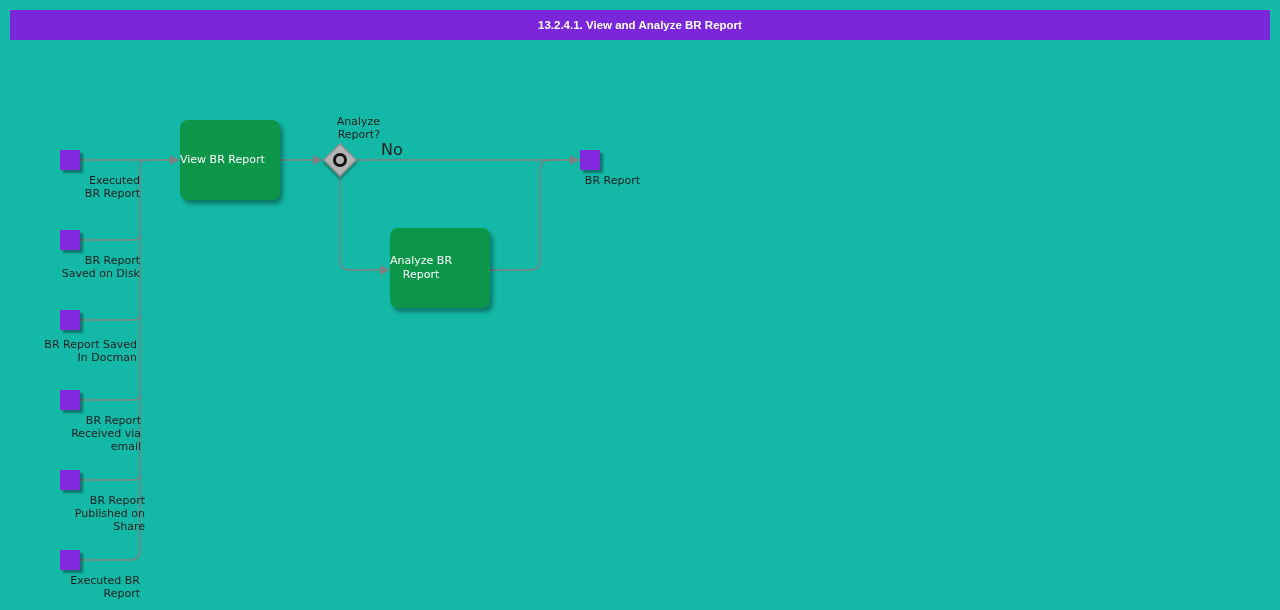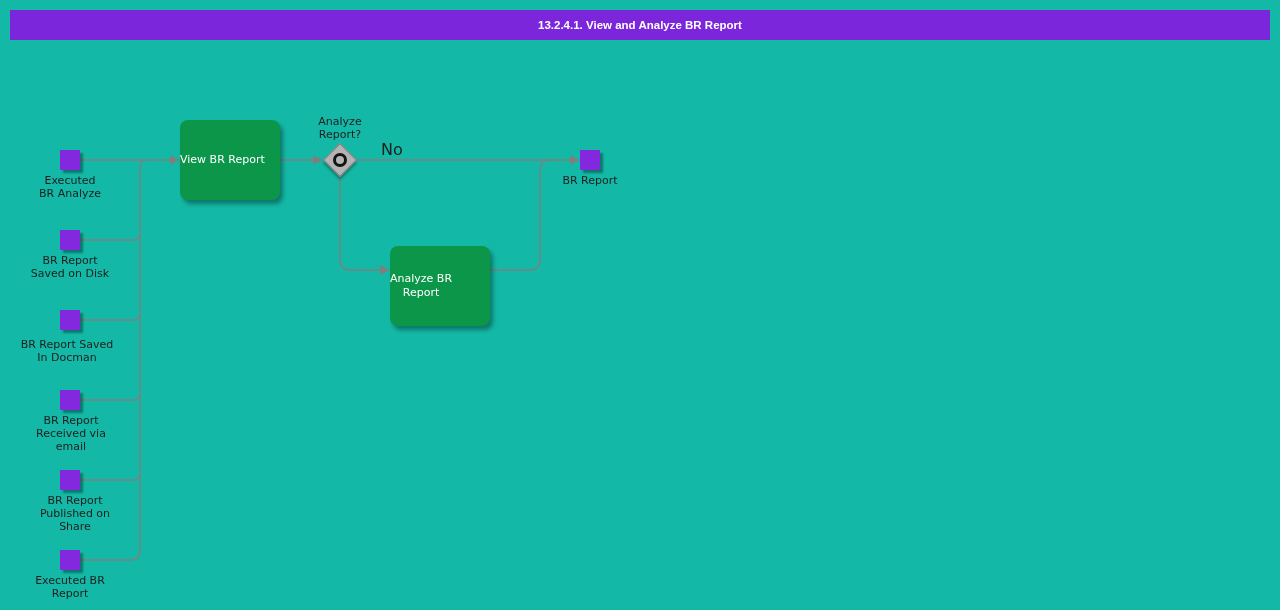--- a/index.html
+++ b/index.html
@@ -33,21 +33,21 @@
     position: absolute;
     width: 20px; height: 20px;
     background: #8328DE;
     box-shadow: 3px 3px 2px rgba(0,0,0,0.35);
   }
   .node-label {
     position: absolute;
     color: #1E1E1E;
     font-size: 11px;
     line-height: 13px;
-    text-align: center;
+    text-align: right;
     white-space: pre-line;
   }
   .task {
     position: absolute;
     width: 100px; height: 80px;
     background: #0C9649;
     border-radius: 8px;
     box-shadow: 3px 4px 4px rgba(0,0,0,0.35);
     display: flex;
     align-items: center;
@@ -116,21 +116,21 @@
     <g fill="#7F7F7F" stroke="none">
       <path d="M180,160 L170,155.2 L170,164.8 Z"></path>
       <path d="M323,160 L313,155.2 L313,164.8 Z"></path>
       <path d="M580,160 L570,155.2 L570,164.8 Z"></path>
       <path d="M390,270 L380,265.2 L380,274.8 Z"></path>
     </g>
   </svg>
 
   <div class="event-square" style="left:60px; top:150px"></div>
   <div class="node-label" style="left:0px; top:174px; width:140px">Executed
-BR Analyze</div>
+BR Report</div>
 
   <div class="event-square" style="left:60px; top:230px"></div>
   <div class="node-label" style="left:0px; top:254px; width:140px">BR Report
 Saved on Disk</div>
 
   <div class="event-square" style="left:60px; top:310px"></div>
   <div class="node-label" style="left:-3px; top:338px; width:140px">BR Report Saved
 In Docman</div>
 
   <div class="event-square" style="left:60px; top:390px"></div>
@@ -144,21 +144,21 @@
 Share</div>
 
   <div class="event-square" style="left:60px; top:550px"></div>
   <div class="node-label" style="left:0px; top:574px; width:140px">Executed BR
 Report</div>
 
   <div class="task" style="left:180px; top:120px">
     <span class="task-label">View BR Report</span>
   </div>
 
-  <div class="task" style="left:390px; top:246px">
+  <div class="task" style="left:390px; top:228px">
     <span class="task-label">Analyze BR
 Report</span>
   </div>
 
   <div class="node-label" style="left:300px; top:115px; width:80px">Analyze
 Report?</div>
   <div class="gateway-diamond"></div>
   <div class="gateway-ring"></div>
 
   <div class="edge-label" style="left:381px; top:143px">No</div>

